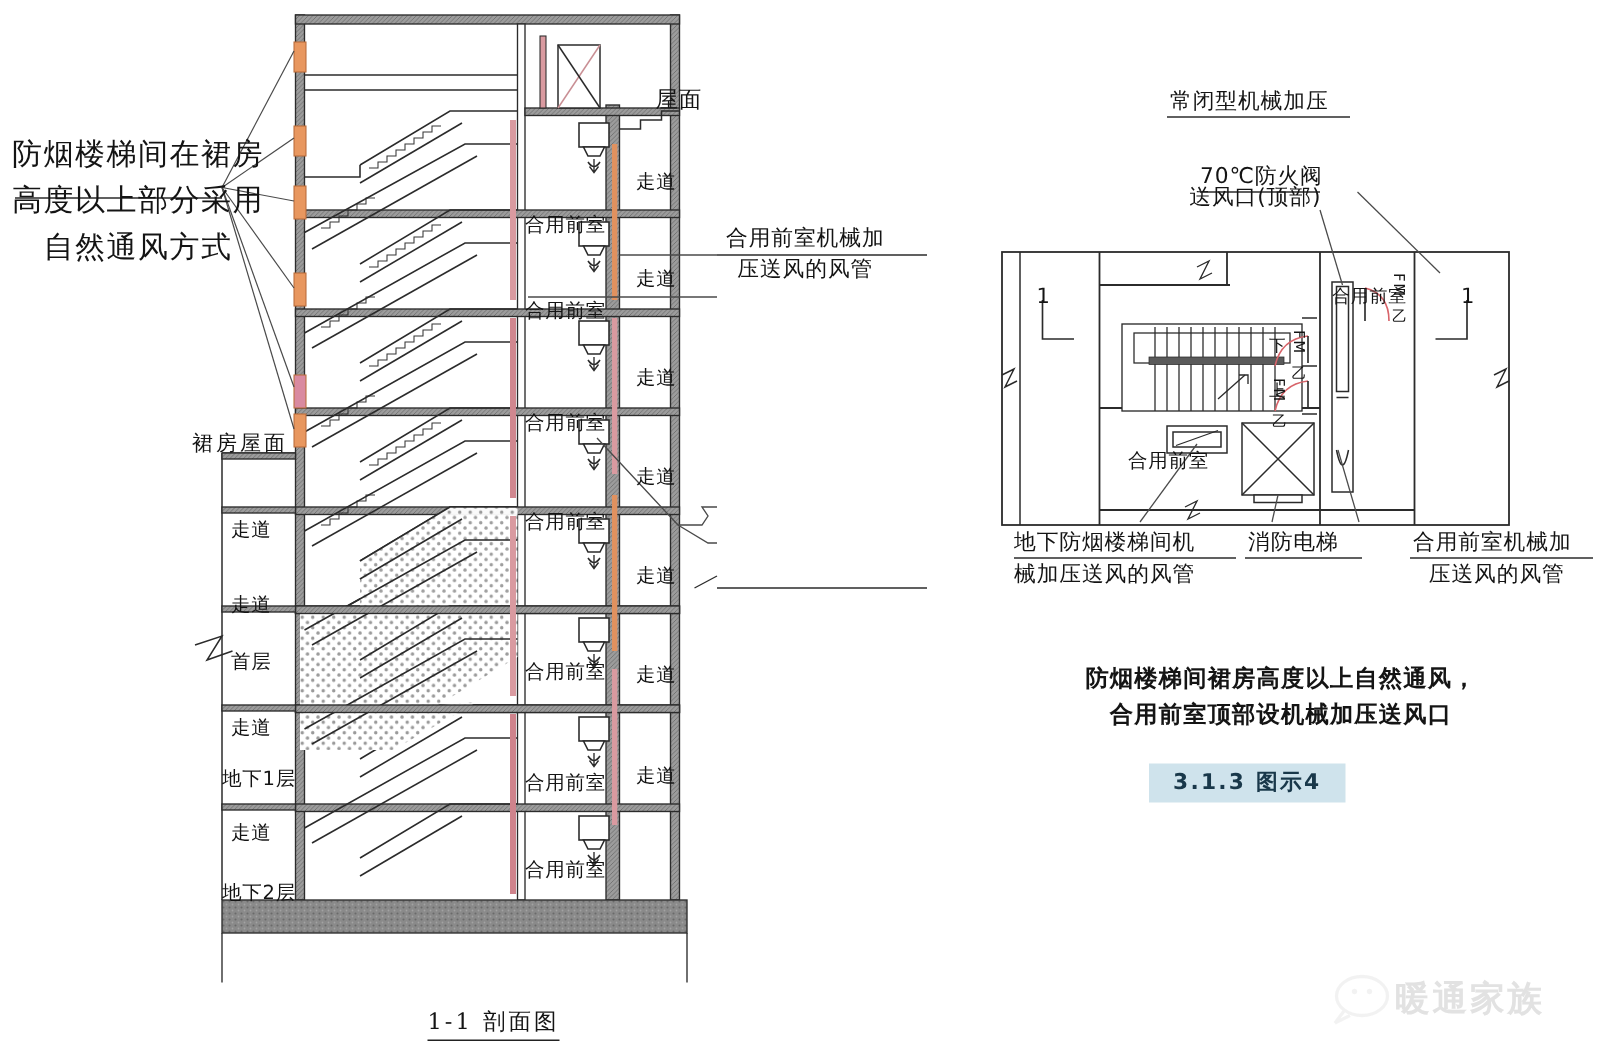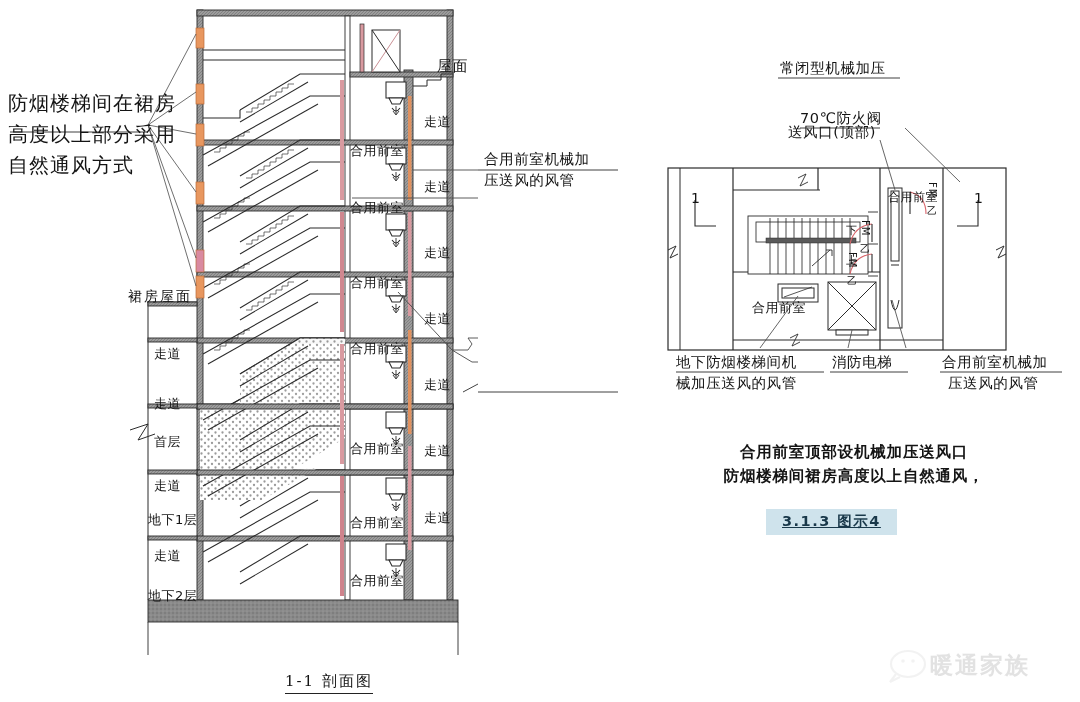--- a/index.html
+++ b/index.html
@@ -24,20 +24,21 @@
     top: 0; left: 0;
     width: 1080px;
     height: 702px;
   }
   .txt {
     position: absolute;
     white-space: nowrap;
     line-height: 1.25;
     color: #141414;
     font-family: "DejaVu Sans", "Liberation Sans", sans-serif;
+    text-align: center;
   }
   .room-label {
     font-size: 13px;
     letter-spacing: 0.5px;
   }
   .anno {
     font-size: 14.5px;
     letter-spacing: 0.6px;
     line-height: 1.45;
   }
@@ -61,21 +62,20 @@
     text-align: center;
   }
   .fig-badge {
     position: absolute;
     background: #cfe3ec;
     color: #19384a;
     font-size: 14.5px;
     font-weight: bold;
     letter-spacing: 1.5px;
     padding: 3px 16px 4px 16px;
-    text-decoration: underline;
   }
   .sec-caption {
     font-family: "DejaVu Serif", "Liberation Serif", serif;
     font-size: 15px;
     letter-spacing: 2px;
     border-bottom: 1.6px solid #222;
     padding-bottom: 2px;
   }
   .vert-lbl {
     writing-mode: vertical-rl;
@@ -494,21 +494,21 @@
 <div class="txt tiny-lbl" style="left:846px; top:254px; font-size:11px;">上</div>
 
 <div class="txt vert-lbl" style="left:858px; top:220px;">FM乙</div>
 <div class="txt vert-lbl" style="left:845px; top:252px;">FM乙</div>
 <div class="txt vert-lbl" style="left:925px; top:182px;">FM乙</div>
 
 <div class="txt small-lbl" style="left:691px; top:190px; font-size:14px;">1</div>
 <div class="txt small-lbl" style="left:974px; top:190px; font-size:14px;">1</div>
 
 <div class="txt caption-main" style="left:704px; top:440px; width:300px;">
+  <div>防烟楼梯间裙房高度以上自然通风，</div>
   <div>合用前室顶部设机械加压送风口</div>
-  <div>防烟楼梯间裙房高度以上自然通风，</div>
 </div>
 
 <div class="fig-badge" style="left:766px; top:509px;">3.1.3 图示4</div>
 
 <div class="watermark" style="left:930px; top:650px;">暖通家族</div>
 
 </div>
 
 </body></html>

